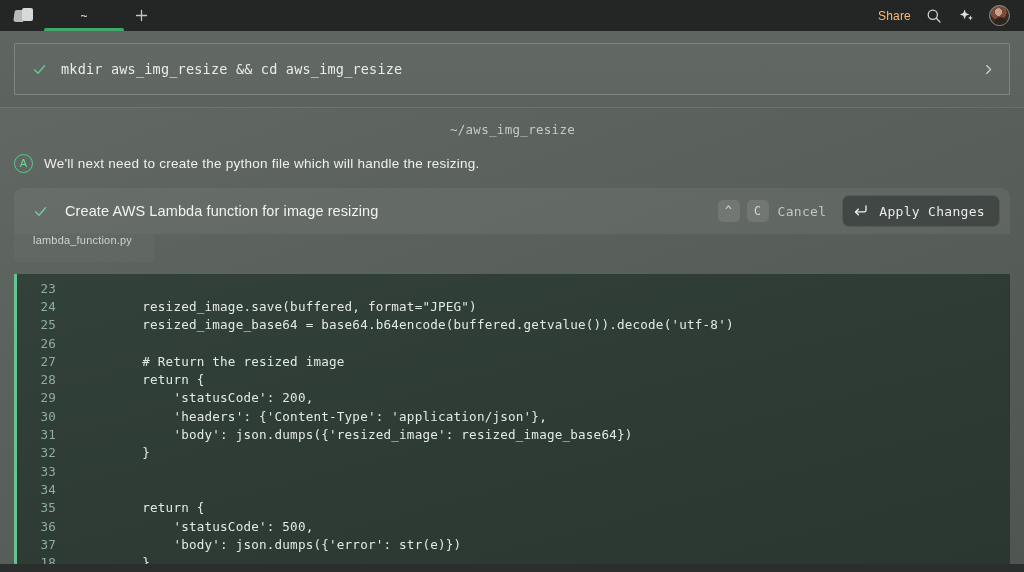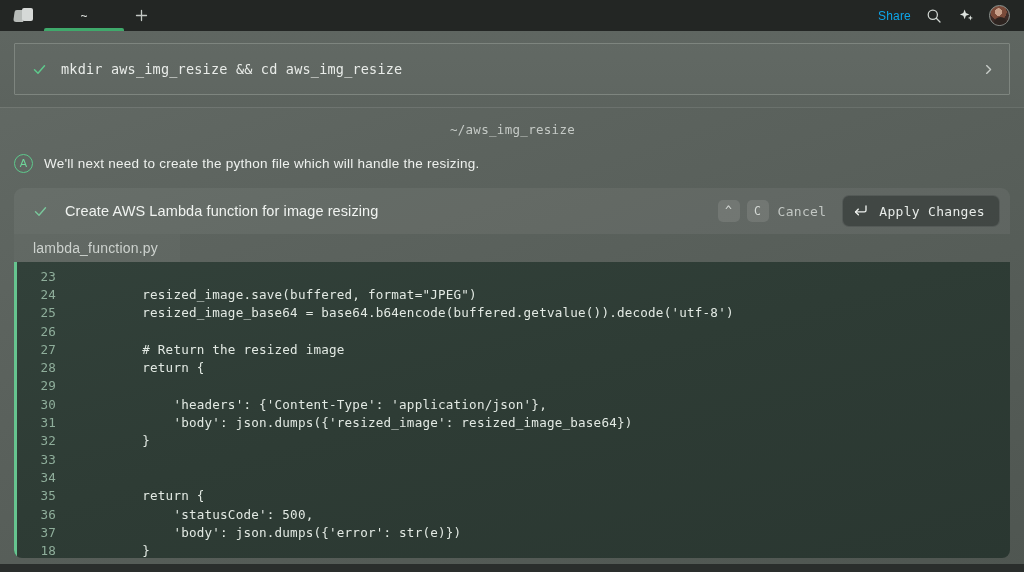--- a/index.html
+++ b/index.html
@@ -78,21 +78,21 @@
   }
   .titlebar-right {
     margin-left: auto;
     display: flex;
     align-items: center;
     gap: 14px;
     padding-right: 2px;
   }
   .share-btn {
     font-size: 12px;
-    color: #0ea5e9;
+    color: #fdba74;
     cursor: pointer;
     letter-spacing: .2px;
   }
   .icon-btn {
     width: 18px; height: 18px;
     display: flex; align-items: center; justify-content: center;
     cursor: pointer;
   }
   .icon-btn svg { display: block; }
   .avatar {
@@ -265,33 +265,33 @@
 
   
   .file-tabs {
     height: 28px;
     display: flex;
     align-items: stretch;
     background: transparent;
   }
   .file-tab {
     display: flex;
-    align-items: center;
+    align-items: flex-start;
     padding: 0 22px 0 19px;
     background: rgba(255,255,255,0.028);
-    font-size: 14px;
+    font-size: 11px;
     color: #cdd2ce;
     font-family: "Liberation Sans", sans-serif;
     letter-spacing: .2px;
     cursor: pointer;
   }
 
   
   .code-wrap {
-    margin: 0 14px;
+    margin: 12px 14px;
     background: linear-gradient(165deg, #32413a 0%, #2e3c35 45%, #2a3731 100%);
     border-radius: 0 0 8px 8px;
     position: relative;
     height: 296px;
     overflow: hidden;
   }
   .code-accent {
     position: absolute;
     left: 0; top: 0; bottom: 0;
     width: 3px;
@@ -456,20 +456,21 @@
         <div class="code-line">
           <span class="ln">27</span>
           <span class="lc">        # Return the resized image</span>
         </div>
         <div class="code-line">
           <span class="ln">28</span>
           <span class="lc">        return {</span>
         </div>
         <div class="code-line">
           <span class="ln">29</span>
+          <span class="lc">            'statusCode': 200,</span>
         </div>
         <div class="code-line">
           <span class="ln">30</span>
           <span class="lc">            'headers': {'Content-Type': 'application/json'},</span>
         </div>
         <div class="code-line">
           <span class="ln">31</span>
           <span class="lc">            'body': json.dumps({'resized_image': resized_image_base64})</span>
         </div>
         <div class="code-line">

